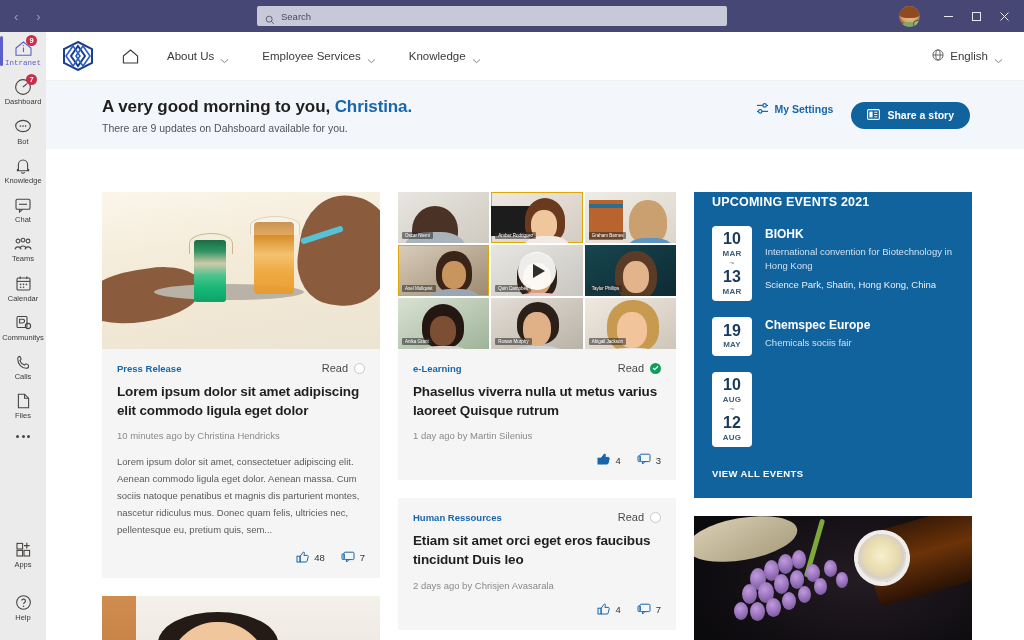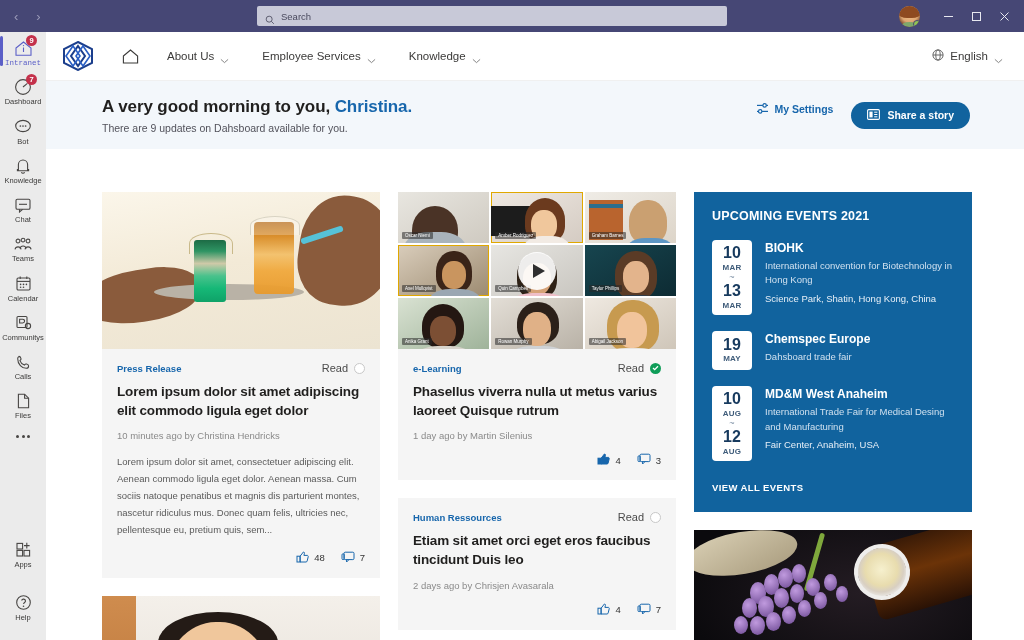--- a/index.html
+++ b/index.html
@@ -133,21 +133,21 @@
   .playbtn .tri {
     width: 0; height: 0; border-left: 12px solid #2f2f2f;
     border-top: 7.5px solid transparent; border-bottom: 7.5px solid transparent; margin-left: 3px;
   }
   .vgrid { position:absolute; inset:0; display: grid; grid-template-columns: repeat(3,1fr); grid-template-rows: repeat(3,1fr); gap: 2px; background:#fff; }
   .vcell { position: relative; overflow: hidden; }
   .vname { position: absolute; left: 4px; bottom: 4px; font-size: 4.5px; color: #fff; background: rgba(40,40,40,.55); padding: 1px 3px; border-radius: 1px; max-width: 80%; overflow: hidden; white-space: nowrap; }
   .vsel { outline: 1.5px solid #e0a800; outline-offset: -1.5px; }
 
   
-  .events { background: #11639e; color: #fff; padding: 17px 18px 17px 18px; width: 278px; }
+  .events { background: #11639e; color: #fff; padding: 3px 18px 17px 18px; width: 278px; }
   .events h2 { font-size: 12.5px; font-weight: bold; letter-spacing: .2px; margin-bottom: 17px; }
   .ev { display: flex; gap: 13px; margin-bottom: 16px; }
   .datebox {
     background: #fff; border-radius: 4px; width: 40px; flex: none; padding: 5px 0 5px;
     display: flex; flex-direction: column; align-items: center; color: #1b3e63;
   }
   .datebox .d { font-size: 16px; font-weight: bold; line-height: 1.05; color: #173a5e; }
   .datebox .m { font-size: 8px; font-weight: bold; color: #3f5c7a; letter-spacing: .2px; margin-top: 1px; }
   .datebox .tilde { font-size: 9px; color: #7b8fa4; line-height: 1; margin: 1px 0; }
   .ev-info { padding-top: 1px; }
@@ -673,36 +673,31 @@
         </div>
       </div>
 
       <div class="ev">
         <div class="datebox" style="padding:6px 0 7px">
           <span class="d">19</span>
           <span class="m">MAY</span>
         </div>
         <div class="ev-info">
           <div class="ev-title">Chemspec Europe</div>
-          <div class="ev-desc">Dahsboard trade fair</div>
+          <div class="ev-desc">Chemicals sociis fair</div>
         </div>
       </div>
 
       <div class="ev">
         <div class="datebox">
           <span class="d">10</span>
           <span class="m">AUG</span>
           <span class="tilde">~</span>
           <span class="d">12</span>
           <span class="m">AUG</span>
-        </div>
-        <div class="ev-info">
-          <div class="ev-title">MD&amp;M West Anaheim</div>
-          <div class="ev-desc">International Trade Fair for Medical Desing and Manufacturing</div>
-          <div class="ev-loc">Fair Center, Anaheim, USA</div>
         </div>
       </div>
 
       <span class="viewall">VIEW ALL EVENTS</span>
     </div>
 
     <div class="photo">
       <div class="lav">
         <div class="stone"></div>
         <div class="orange"></div>

